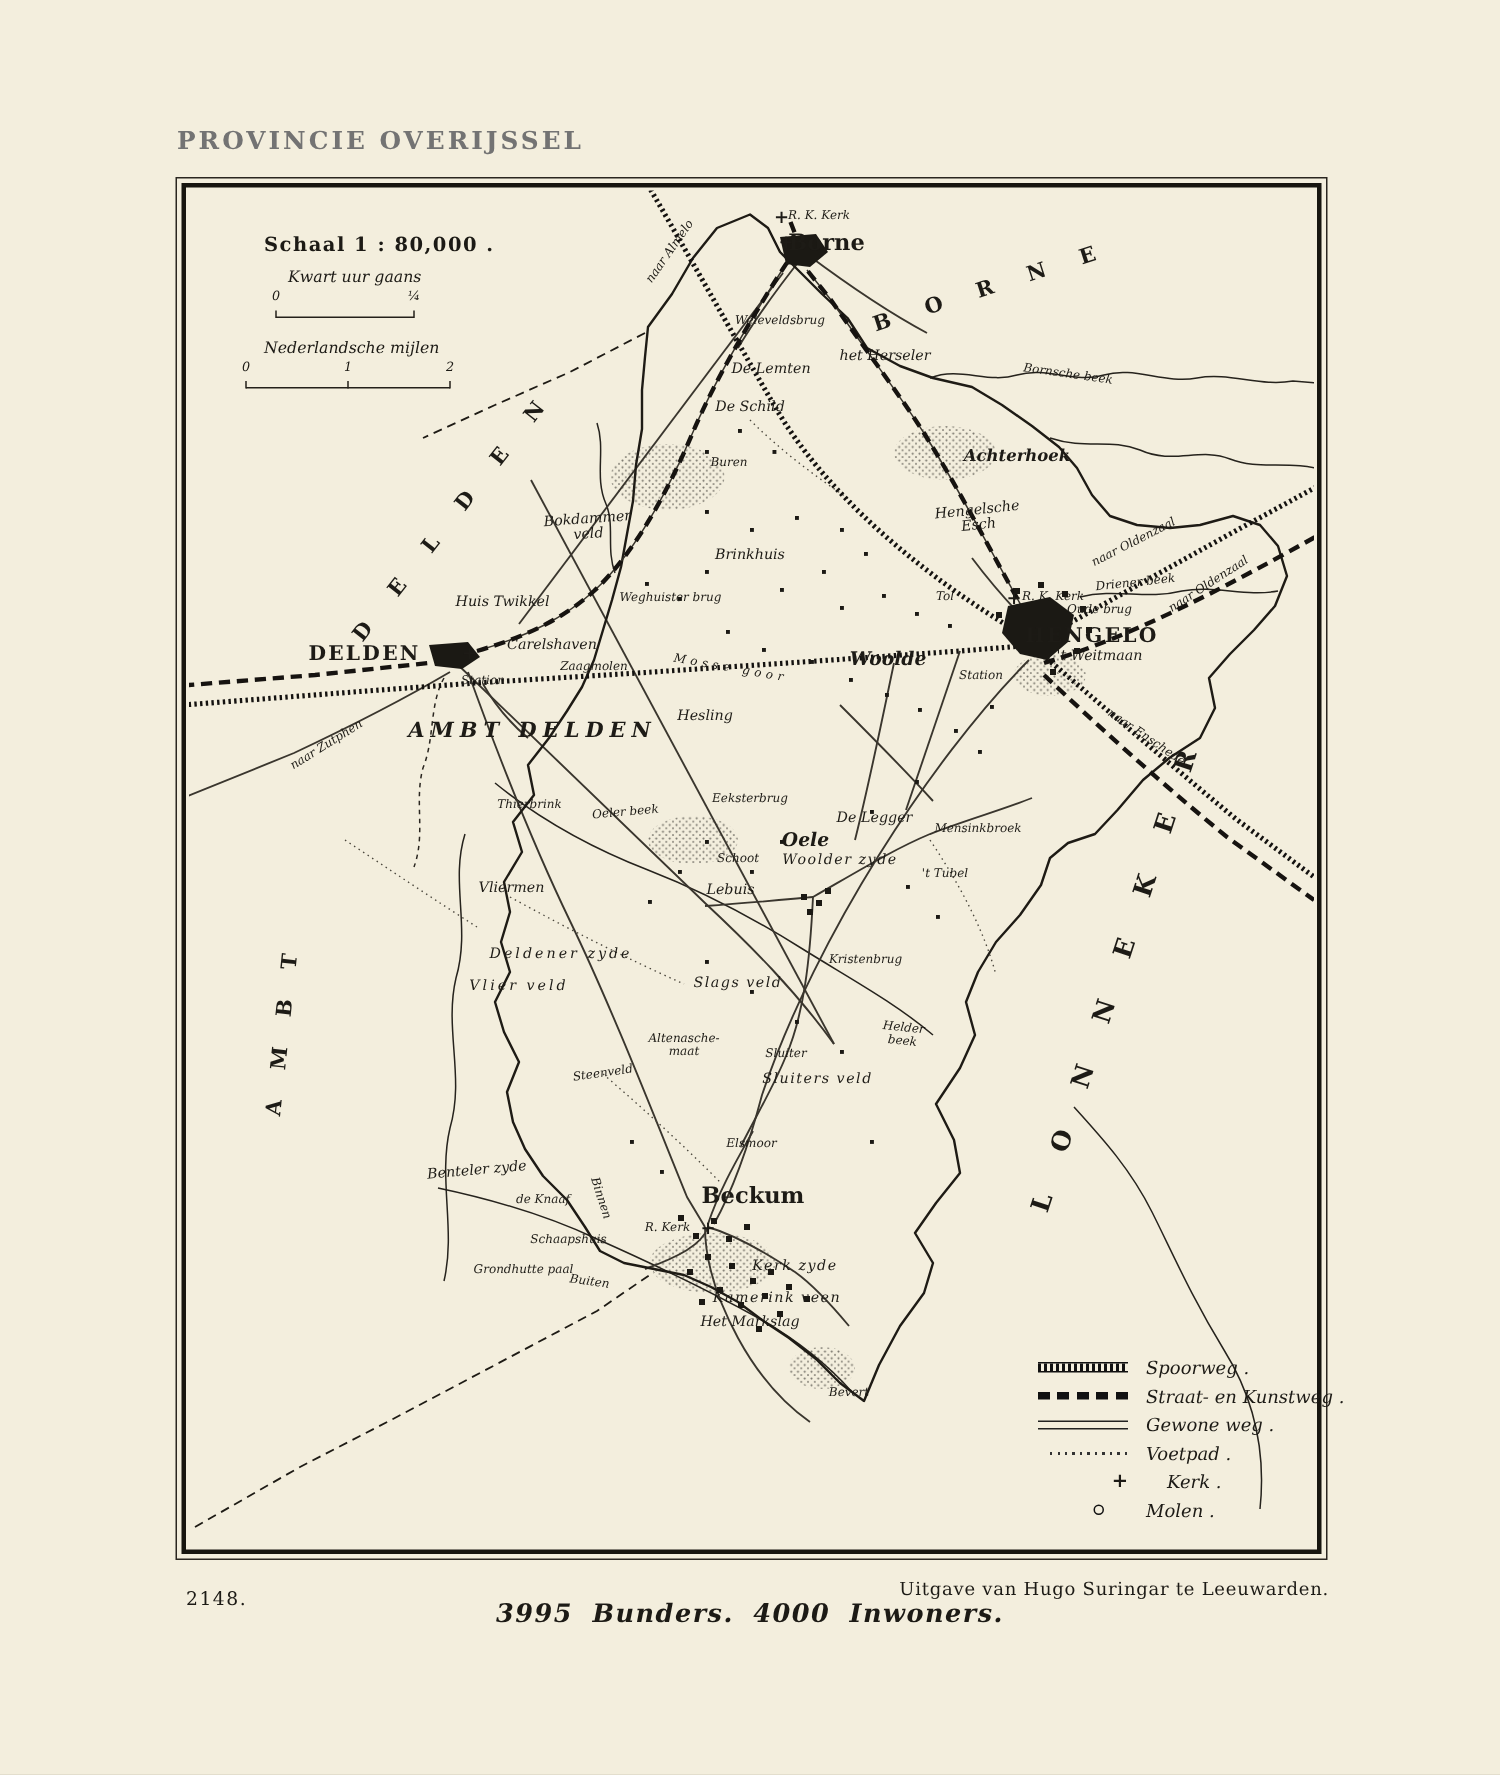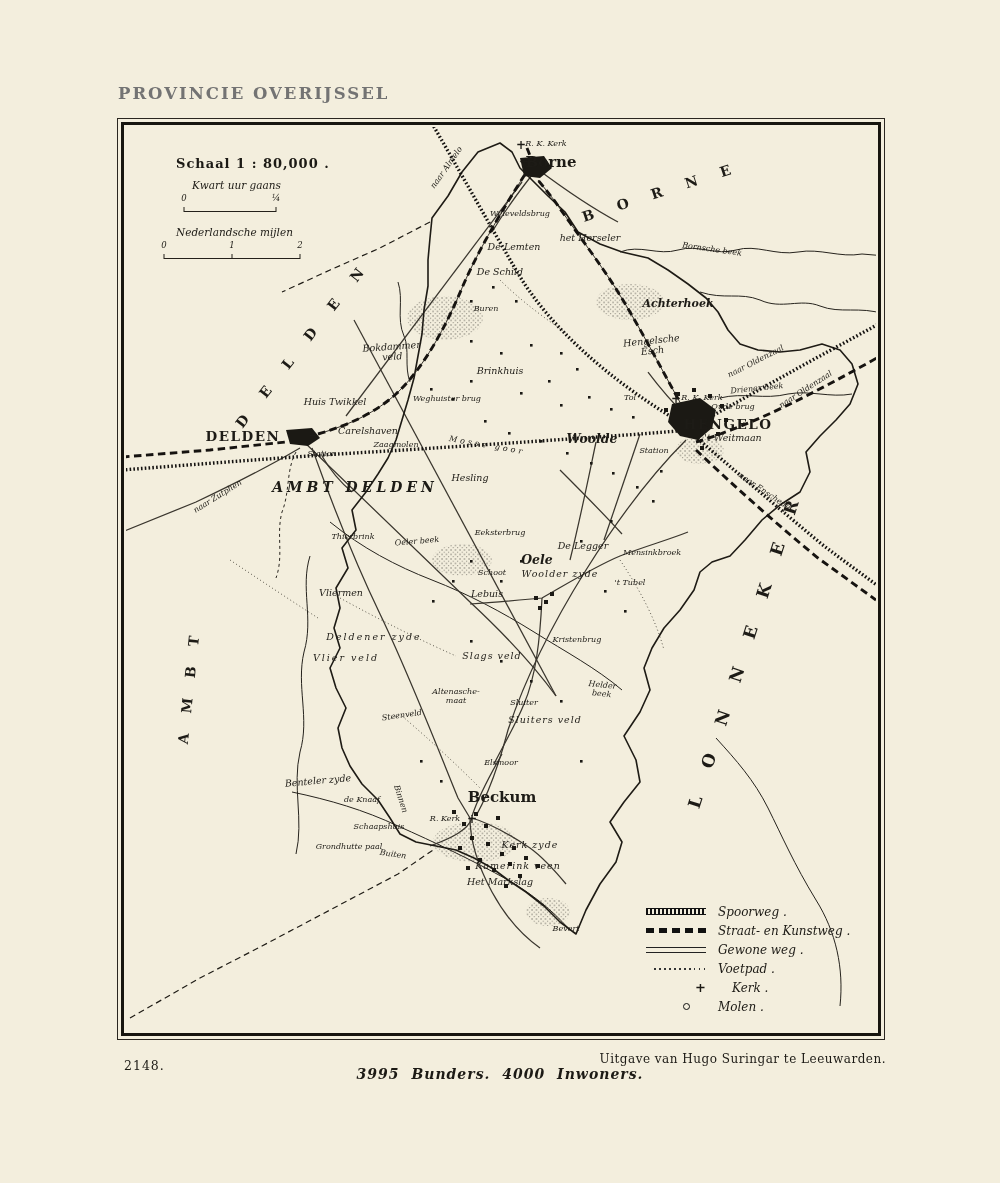--- a/index.html
+++ b/index.html
@@ -41,34 +41,34 @@
   
   #scale{position:absolute;left:176px;top:156px;}
   .scale-title{font-size:13px;font-weight:600;letter-spacing:1px;}
   .scale-sub{font-size:10.5px;font-style:italic;margin-top:8px;}
   .bar{position:relative;border-bottom:1.3px solid #24201a;height:8px;margin-top:12px;}
   #bar1{width:92px;margin-left:8px;}
   #bar2{width:136px;margin-left:-12px;}
   .ticknum{position:absolute;top:-10px;transform:translateX(-50%);font-size:8.5px;font-style:italic;}
   .tickmark{position:absolute;bottom:-1px;height:5px;width:1px;background:#24201a;transform:translateX(-50%);}
   
-  #legend{position:absolute;left:640px;top:902px;width:215px;}
+  #legend{position:absolute;left:686px;top:902px;width:215px;}
   .lg-row{display:flex;align-items:center;height:19px;}
   .sym{width:66px;flex:0 0 66px;margin-right:12px;display:flex;align-items:center;justify-content:flex-end;}
   .sym>div{width:60px;}
   .sym-railway{height:5px;background:repeating-linear-gradient(90deg,#111 0 2px,transparent 2px 4px);border-top:1px solid #111;border-bottom:1px solid #111;}
   .sym-paved-road{height:4.5px;background:repeating-linear-gradient(90deg,#111 0 8px,transparent 8px 13px);}
   .sym-ordinary-road{height:4px;border-top:1.3px solid #222;border-bottom:1.3px solid #222;}
   .sym-footpath{height:2px;width:52px !important;background:repeating-linear-gradient(90deg,#333 0 1.5px,transparent 1.5px 5px);}
   .sym-glyph{font-size:13px;font-weight:700;padding-right:14px;}
   .sym-mill{width:5px;height:5px;border:1.2px solid #111;border-radius:50%;margin-right:16px;}
   .lg-label{font-size:12px;font-style:italic;}
   
   #footer-year{position:absolute;left:124px;top:1058px;font-size:12.5px;letter-spacing:1px;}
-  #footer-stats{position:absolute;left:0;width:1000px;top:1066px;text-align:center;font-size:14px;font-style:italic;letter-spacing:1px;word-spacing:6px;font-weight:600;}
+  #footer-stats{position:absolute;left:0;width:1000px;top:1066px;text-align:center;font-size:17px;font-style:italic;letter-spacing:1px;word-spacing:6px;font-weight:600;}
   #footer-pub{position:absolute;right:114px;top:1052px;font-size:12px;letter-spacing:.5px;}
 </style>
 </head>
 <body>
 
 <div id="page">
 
   <div id="hdr-left" class="hdr">PROVINCIE OVERIJSSEL</div>
 
   <div class="frame-outer">

